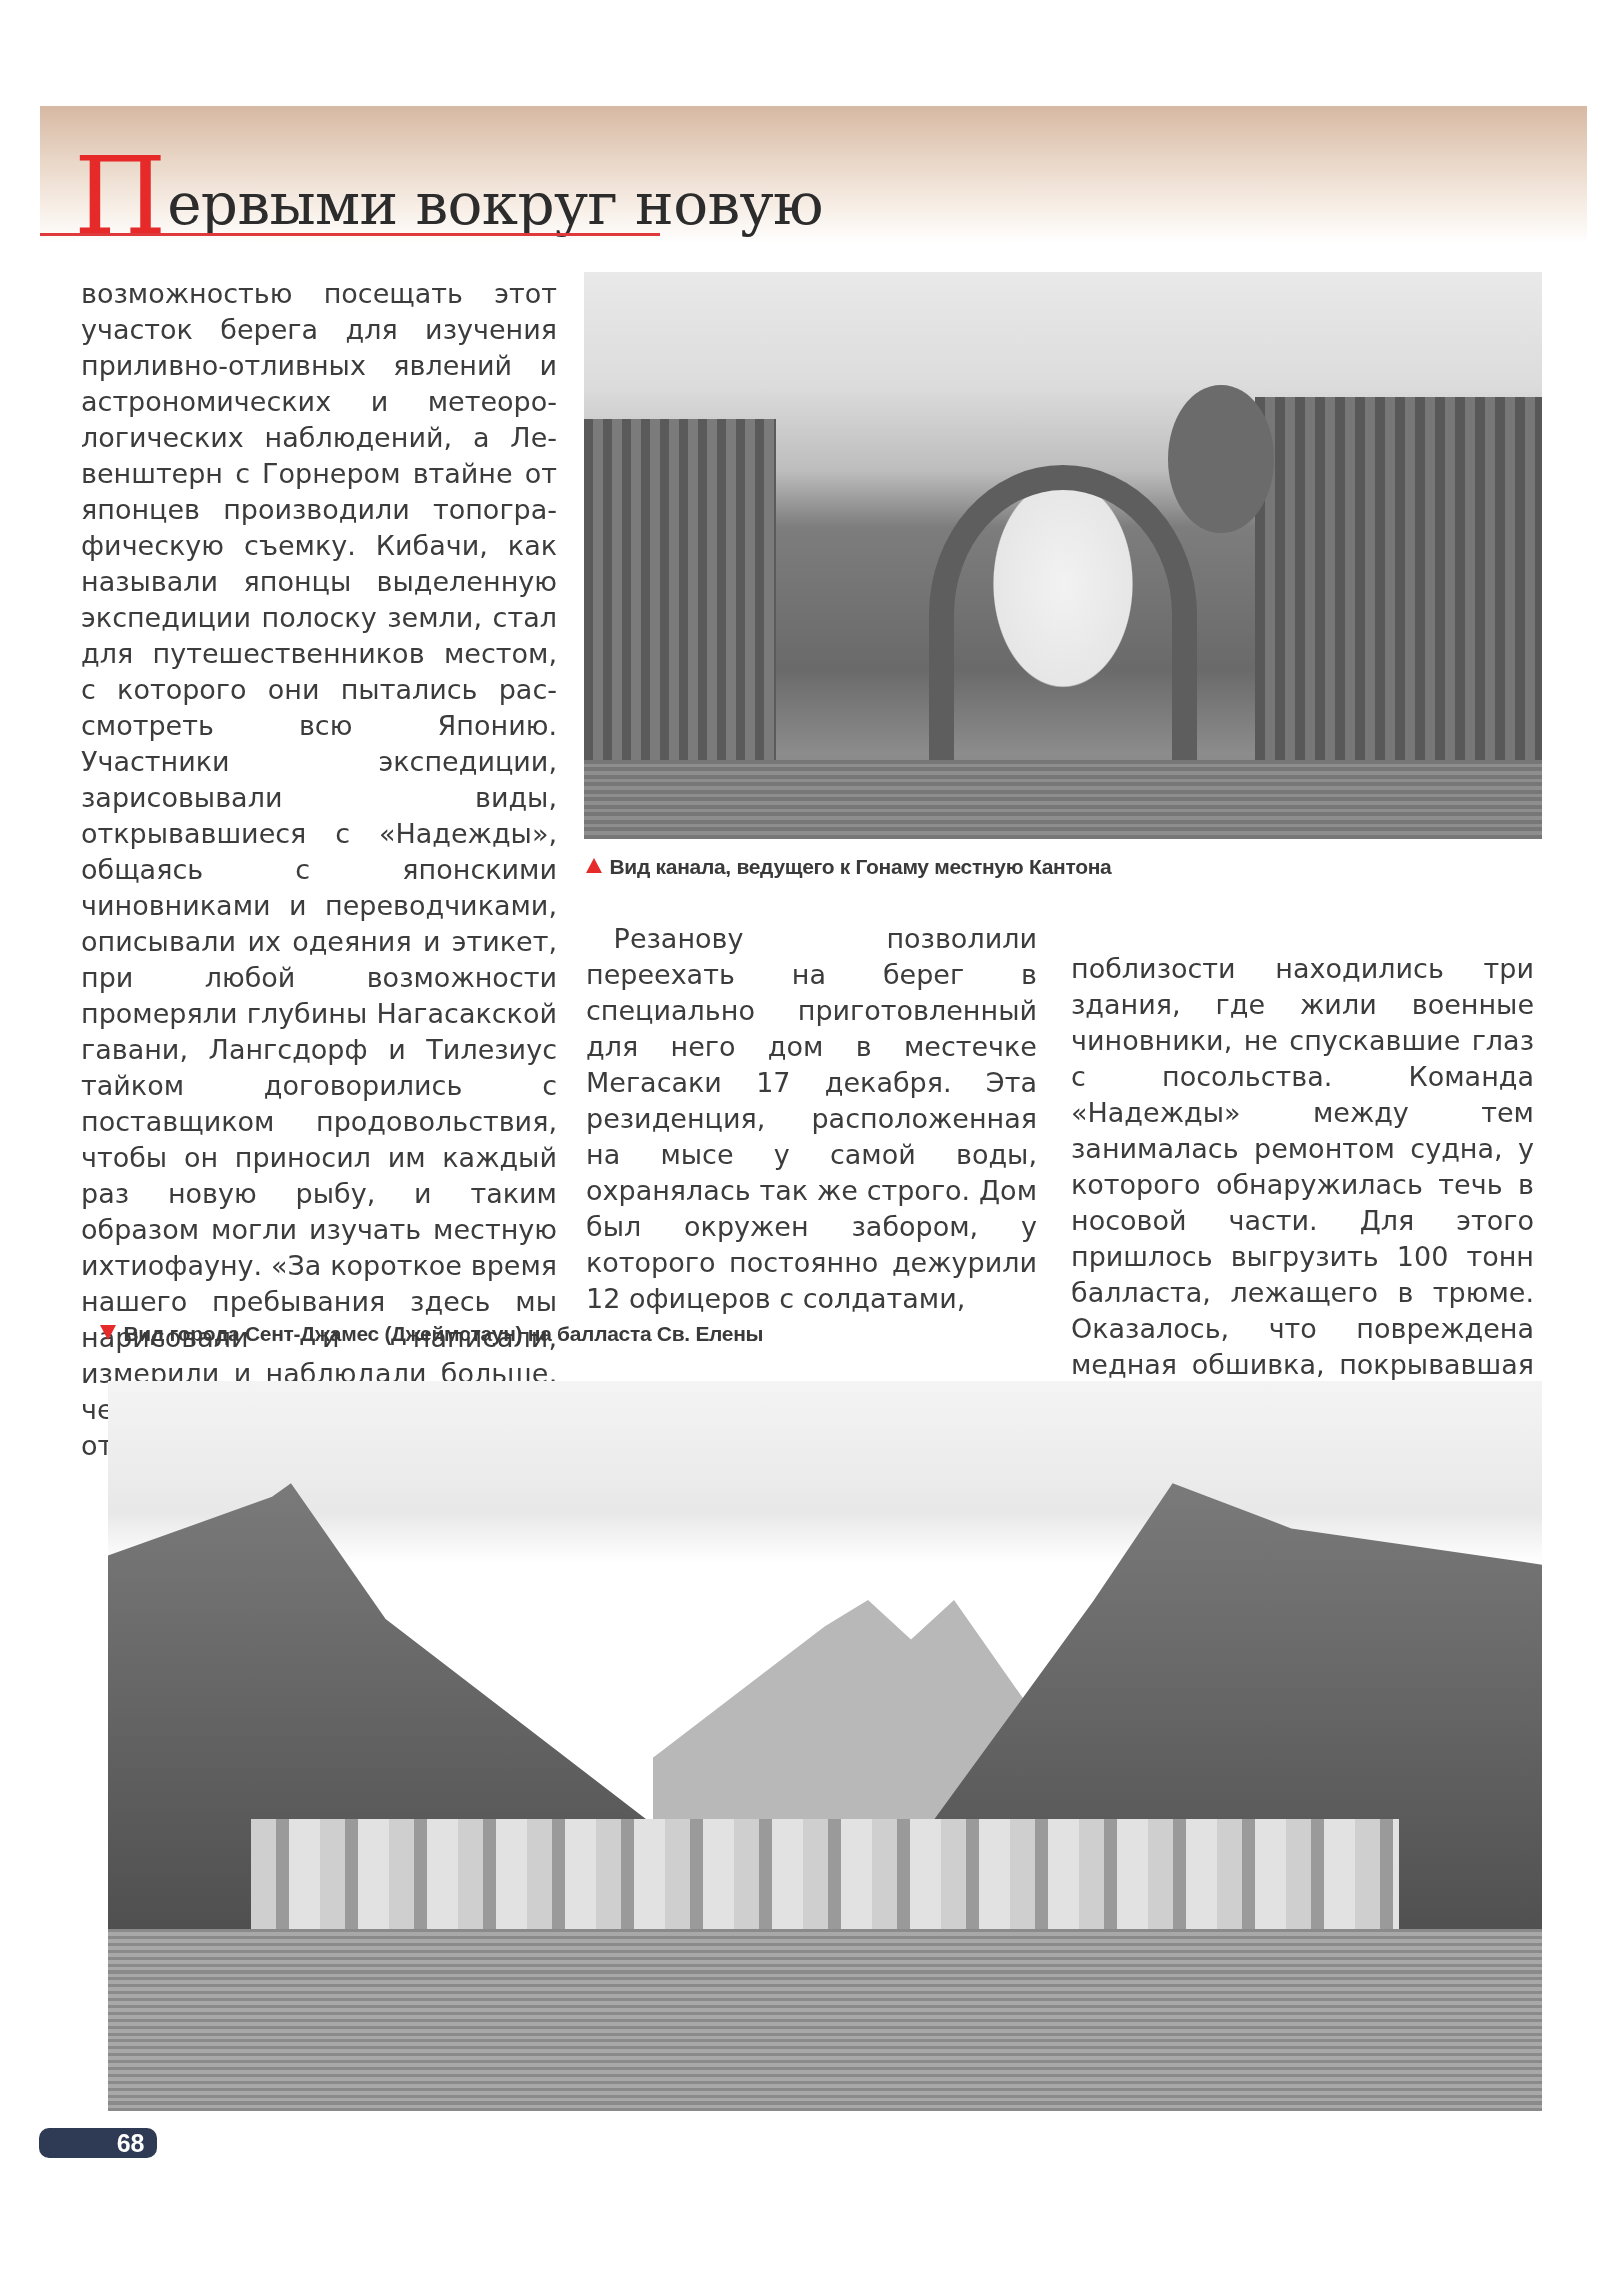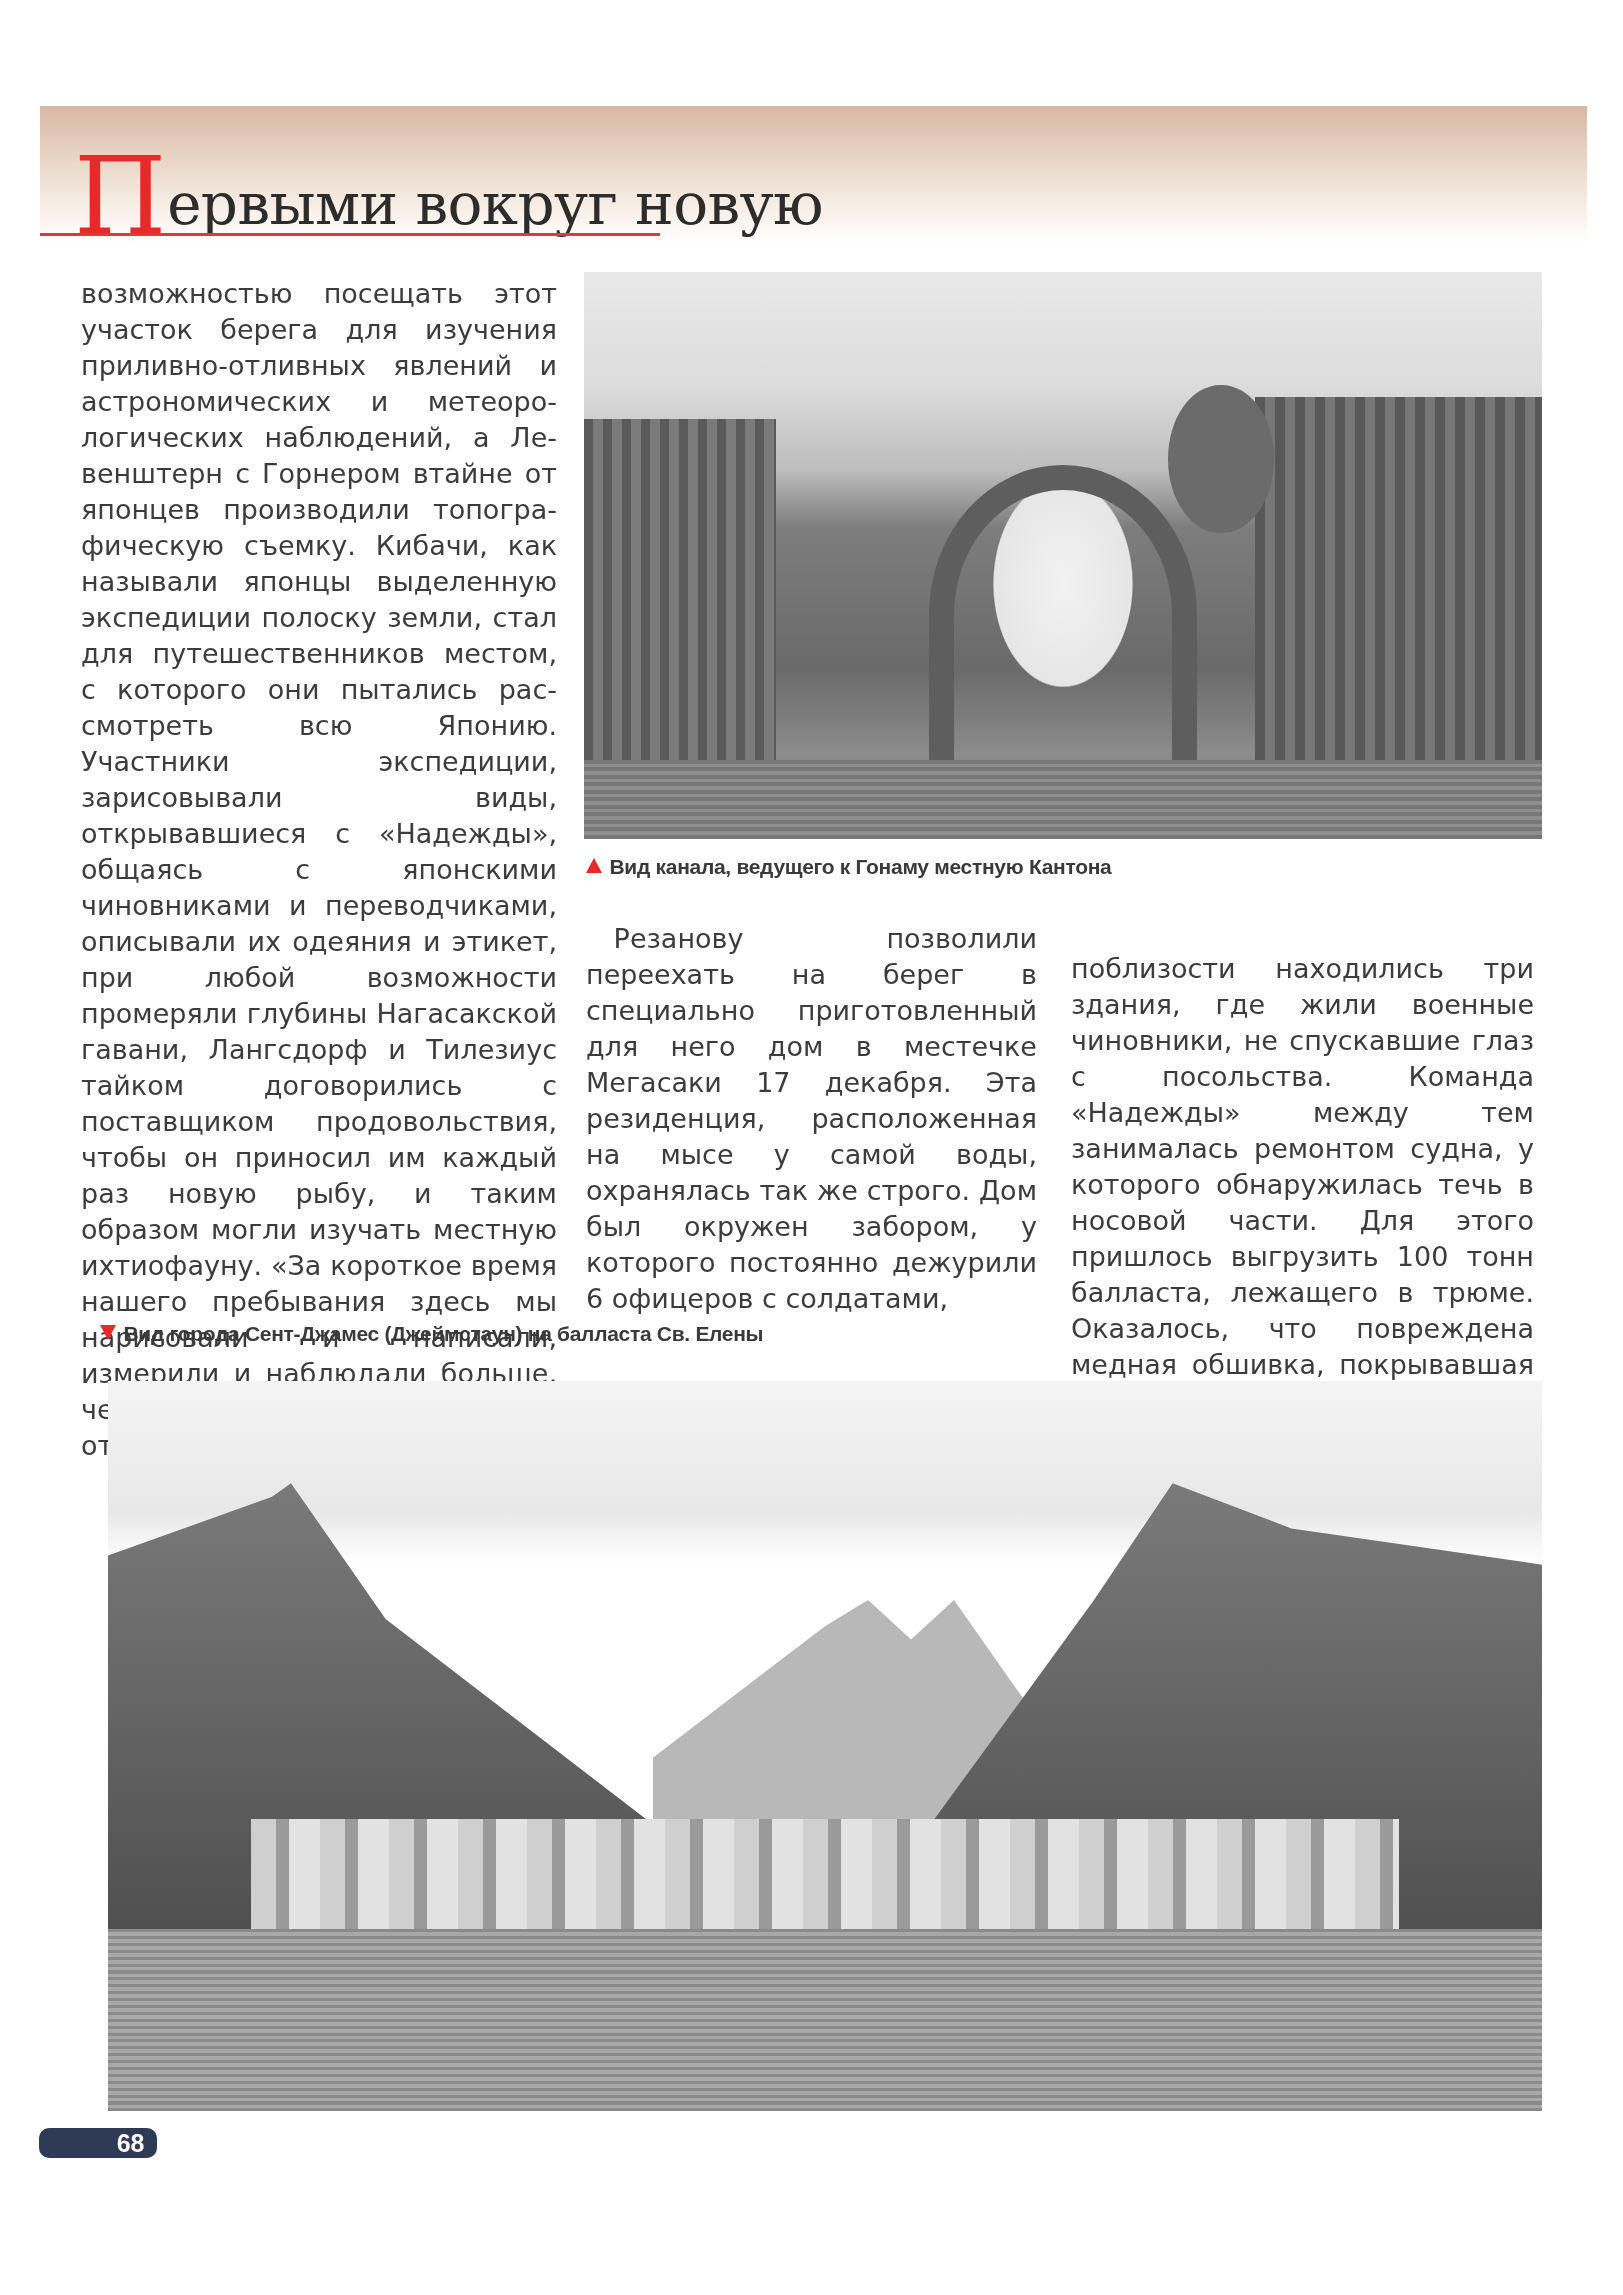--- a/index.html
+++ b/index.html
@@ -80,21 +80,21 @@
   <div class="bld-r"></div>
   <div class="tree"></div>
   <div class="arch"></div>
   <div class="water"></div>
 </div>
 <div class="caption caption-canal">
   <span class="marker up"></span><span>Вид канала, ведущего к Гонаму местную Кантона</span>
 </div>
 
 <div class="col col-mid">
-  <p class="indent">Резанову позволили переехать на берег в специально приготов­ленный для него дом в местечке Мегасаки 17 декабря. Эта рези­денция, расположенная на мысе у самой воды, охранялась так же строго. Дом был окружен забо­ром, у которого постоянно дежу­рили 6 офицеров с солдатами,</p>
+  <p class="indent">Резанову позволили переехать на берег в специально приготов­ленный для него дом в местечке Мегасаки 17 декабря. Эта рези­денция, расположенная на мысе у самой воды, охранялась так же строго. Дом был окружен забо­ром, у которого постоянно дежу­рили 12 офицеров с солдатами,</p>
 </div>
 
 <div class="col col-right">
   <p>поблизости находились три зда­ния, где жили военные чиновни­ки, не спускавшие глаз с посоль­ства. Команда «Надежды» между тем занималась ремонтом судна, у которого обнаружилась течь в но­совой части. Для этого пришлось выгрузить 100 тонн балласта, ле­жащего в трюме. Оказалось, что повреждена медная обшивка, по­крывавшая корпус.</p>
 </div>
 
 <div class="caption caption-helena">
   <span class="marker down"></span><span>Вид города Сент-Джамес (Джеймстаун) на балласта Св. Елены</span>
 </div>
 <div class="img img-helena">

